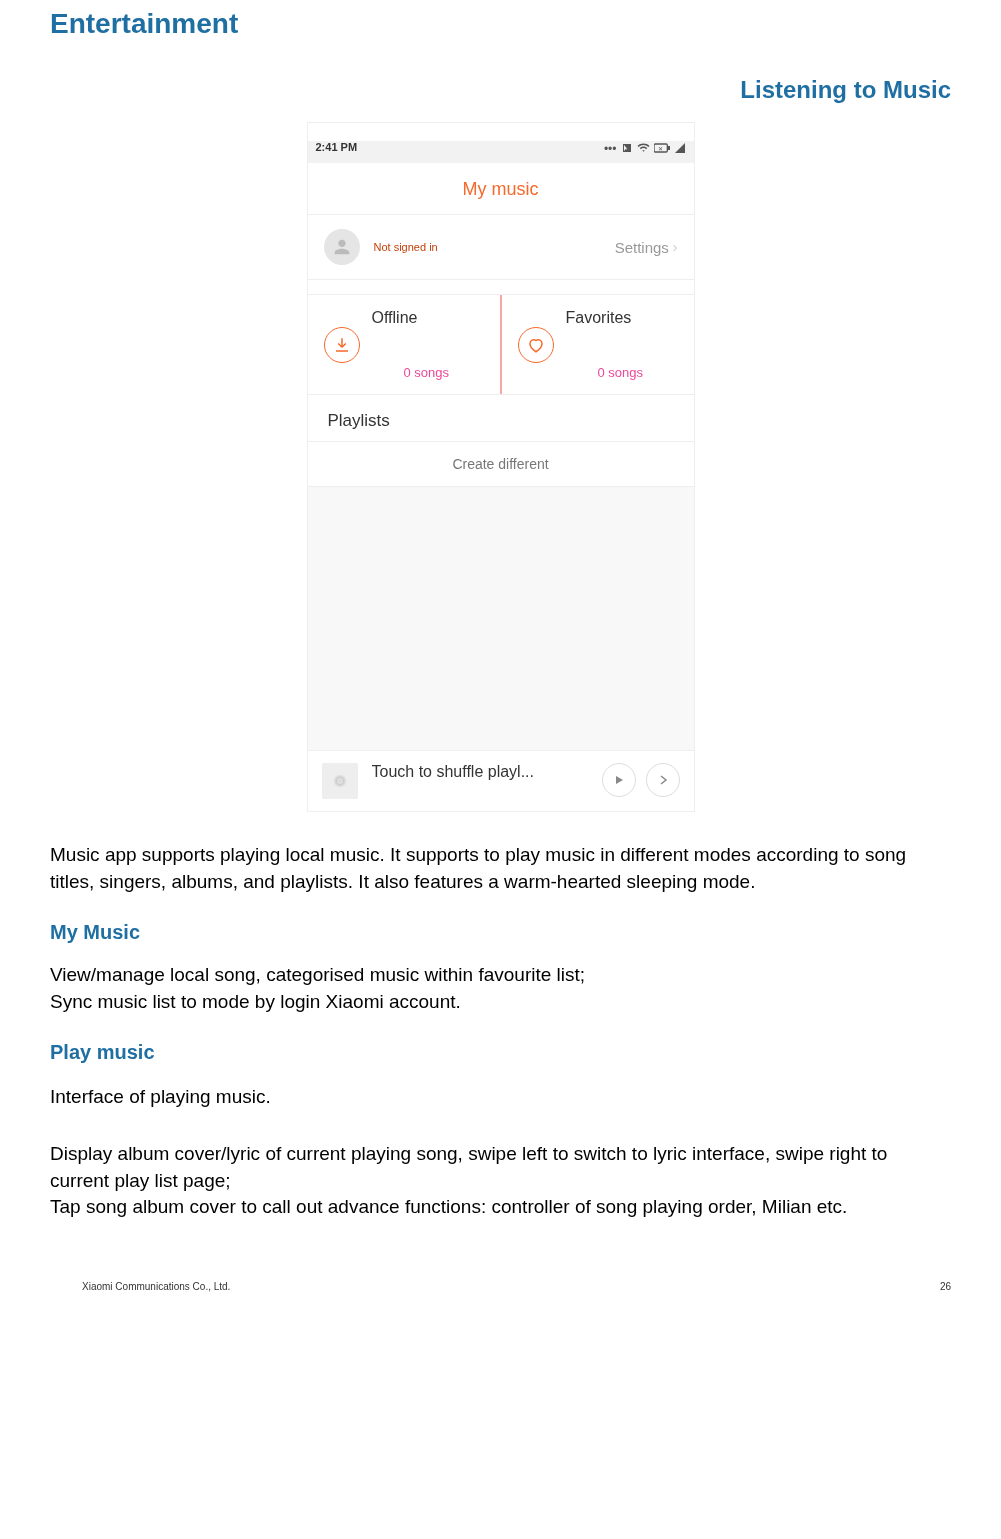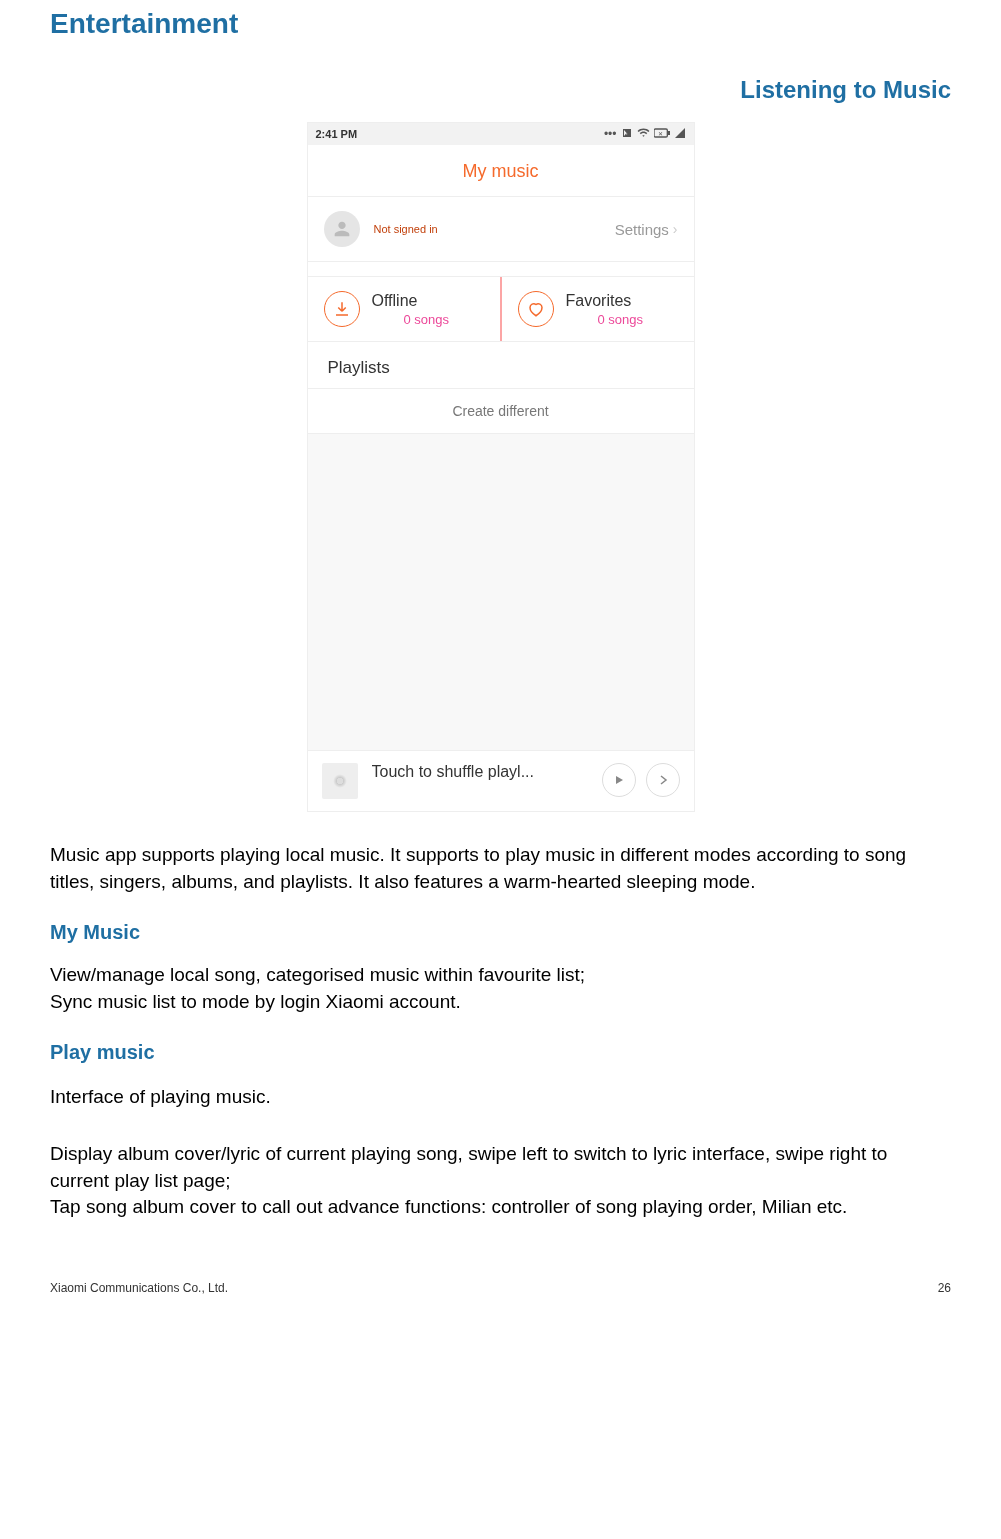--- a/index.html
+++ b/index.html
@@ -49,26 +49,27 @@
       border: 1px solid #eee;
       font-family: -apple-system, Arial, sans-serif;
       position: relative;
       display: flex;
       flex-direction: column;
     }
     .status-bar {
       height: 22px;
       background: #f2f2f2;
       display: flex;
-      align-items: center;
+      align-items: flex-start;
       justify-content: space-between;
       padding: 0 8px;
       font-size: 11px;
       font-weight: bold;
       color: #333;
+      margin-top: 18px;
     }
     .status-icons {
       display: flex;
       align-items: center;
       gap: 4px;
     }
     .status-icons span { font-size: 12px; font-weight: normal; color: #555; }
     .app-title {
       text-align: center;
       color: #F56A2C;
@@ -130,21 +131,21 @@
       height: 36px;
       border-radius: 50%;
       border: 1px solid #F56A2C;
       display: flex;
       align-items: center;
       justify-content: center;
       margin-right: 12px;
       color: #F56A2C;
     }
     .circle-icon svg { width: 18px; height: 18px; stroke: #F56A2C; fill: none; stroke-width: 2; }
-    .col-text { display: flex; flex-direction: column; }
+    .col-text { display: flex; flex-direction: column; gap: 36px; }
     .col-label { font-size: 16px; color: #333; }
     .col-sub { font-size: 13px; color: #ec4899; margin-top: 2px; padding-left: 32px; }
     .section-title {
       font-size: 17px;
       color: #333;
       padding: 16px 20px 10px 20px;
     }
     .create-playlist {
       text-align: center;
       font-size: 14px;
@@ -181,23 +182,24 @@
       width: 34px; height: 34px; border-radius: 50%;
       border: 1px solid #ddd;
       display: flex; align-items: center; justify-content: center;
       color: #888;
       background: #fff;
     }
     .np-btn svg { width: 12px; height: 12px; fill: #888; }
     .footer {
       display: flex;
       justify-content: space-between;
-      font-size: 12px;
+      font-size: 10px;
       color: #333;
       margin-top: 60px;
+      margin-left: 32px;
     }
   </style>
 </head>
 <body>
 
 <h1 class="h1">Entertainment</h1>
 <h2 class="h2">Listening to Music</h2>
 
 <div class="screenshot-wrap">
   <div class="phone-screen">

